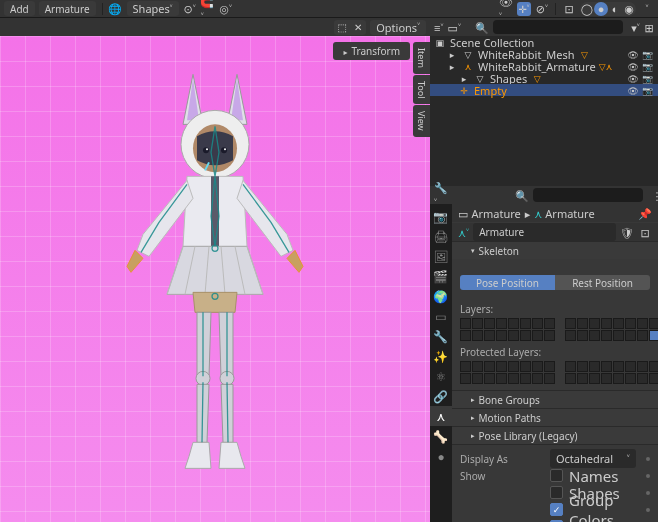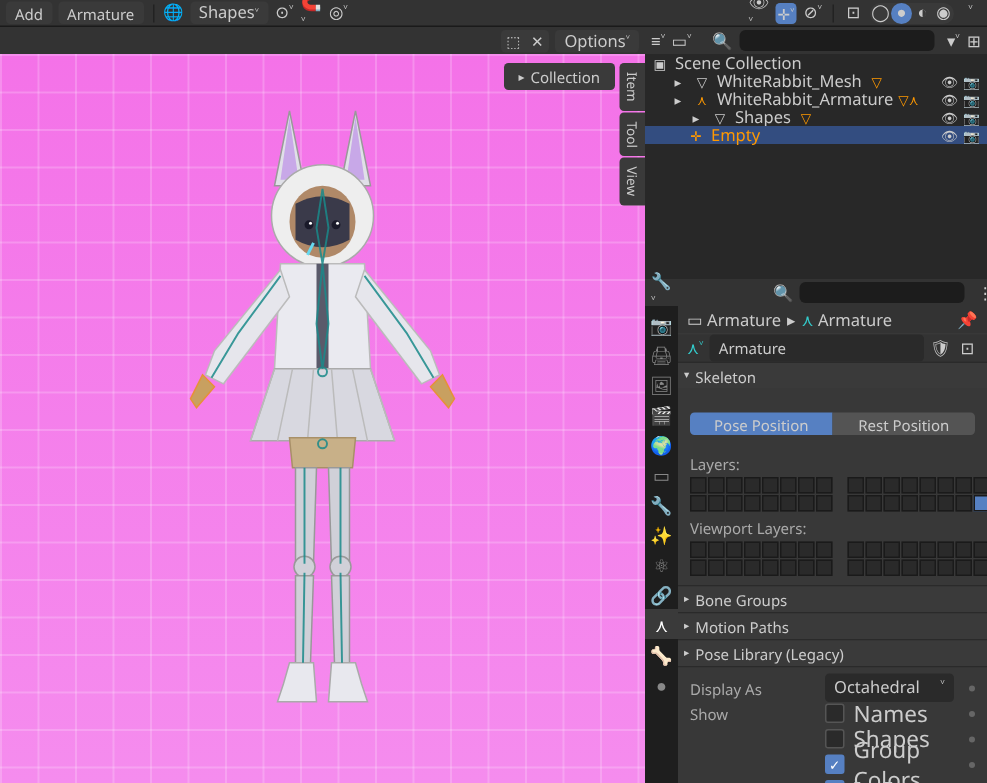--- a/index.html
+++ b/index.html
@@ -35,21 +35,21 @@
 .props-area{flex:1;display:flex;overflow:hidden}
 .props-tabs{width:22px;background:#1e1e1e;display:flex;flex-direction:column;padding-top:2px}
 .props-tab{height:20px;display:flex;align-items:center;justify-content:center;cursor:pointer;font-size:12px;color:#888}
 .props-tab.active{background:#3a3a3a;color:#fff}
 .props-content{flex:1;background:#383838;overflow:auto;padding:0}
 .breadcrumb{height:18px;display:flex;align-items:center;padding:0 6px;gap:4px;background:#333;font-size:10px}
 .breadcrumb .seg{display:flex;align-items:center;gap:3px}
 .datablock-row{height:18px;display:flex;align-items:center;padding:0 6px;background:#333;gap:4px;margin-top:1px}
 .datablock-row .field{flex:1;background:#2a2a2a;border-radius:3px;padding:2px 6px;font-size:10px}
 .panel{border-top:1px solid #2a2a2a}
-.panel-header{height:17px;display:flex;align-items:center;padding:0 4px;gap:4px;background:#3a3a3a;cursor:pointer;font-size:10px}
+.panel-header{height:17px;display:flex;align-items:center;padding:0 19px;gap:4px;background:#3a3a3a;cursor:pointer;font-size:10px}
 .panel-header::before{content:"▾";font-size:7px}
 .panel-header.collapsed::before{content:"▸"}
 .panel-body{padding:4px 8px;background:#383838}
 .seg-btns{display:flex;gap:0;margin:12px 0}
 .seg-btn{flex:1;height:15px;display:flex;align-items:center;justify-content:center;background:#545454;font-size:10px;cursor:pointer}
 .seg-btn.active{background:#5680c2}
 .seg-btn:first-child{border-radius:3px 0 0 3px}
 .seg-btn:last-child{border-radius:0 3px 3px 0}
 .label{font-size:10px;color:#aaa;margin:4px 0 2px}
 .layers{display:flex;gap:10px;margin:2px 0}
@@ -98,21 +98,21 @@
 
   <div class="left">
     <div class="viewport-header">
       <div class="tb-icon-group">
         <span>⬚</span>
         <span>✕</span>
       </div>
       <span class="tb-item"><span>Options</span> ˅</span>
     </div>
     <div class="viewport">
-      <div class="transform-panel">Collection</div>
+      <div class="transform-panel">Transform</div>
       <div class="side-tabs">
         <div class="side-tab">Item</div>
         <div class="side-tab">Tool</div>
         <div class="side-tab">View</div>
       </div>
       <div class="character">
         <svg class="char-svg" viewBox="0 0 260 440">
 
           <path d="M108 8 L98 58 L118 58 Z M152 8 L142 58 L162 58 Z" fill="#e0e0e8" stroke="#999" stroke-width="1"></path>
           <path d="M108 12 L102 54 L114 54 Z M152 12 L146 54 L158 54 Z" fill="#c8a8e8"></path>
@@ -315,21 +315,21 @@
                   <div class="layer-cell"></div>
                   <div class="layer-cell"></div>
                   <div class="layer-cell"></div>
                   <div class="layer-cell"></div>
                   <div class="layer-cell"></div>
                   <div class="layer-cell"></div>
                   <div class="layer-cell"></div>
                   <div class="layer-cell on"></div>
                 </div>
             </div>
-            <div class="label">Viewport Layers:</div>
+            <div class="label">Protected Layers:</div>
             <div class="layers">
               <div class="layer-grid">
                   <div class="layer-cell"></div>
                   <div class="layer-cell"></div>
                   <div class="layer-cell"></div>
                   <div class="layer-cell"></div>
                   <div class="layer-cell"></div>
                   <div class="layer-cell"></div>
                   <div class="layer-cell"></div>
                   <div class="layer-cell"></div>

